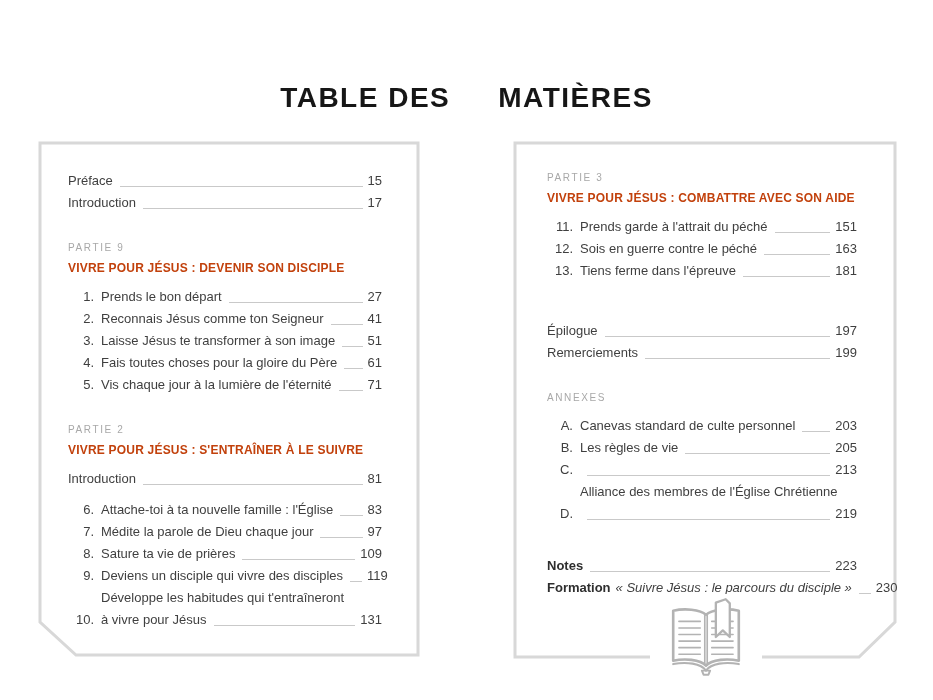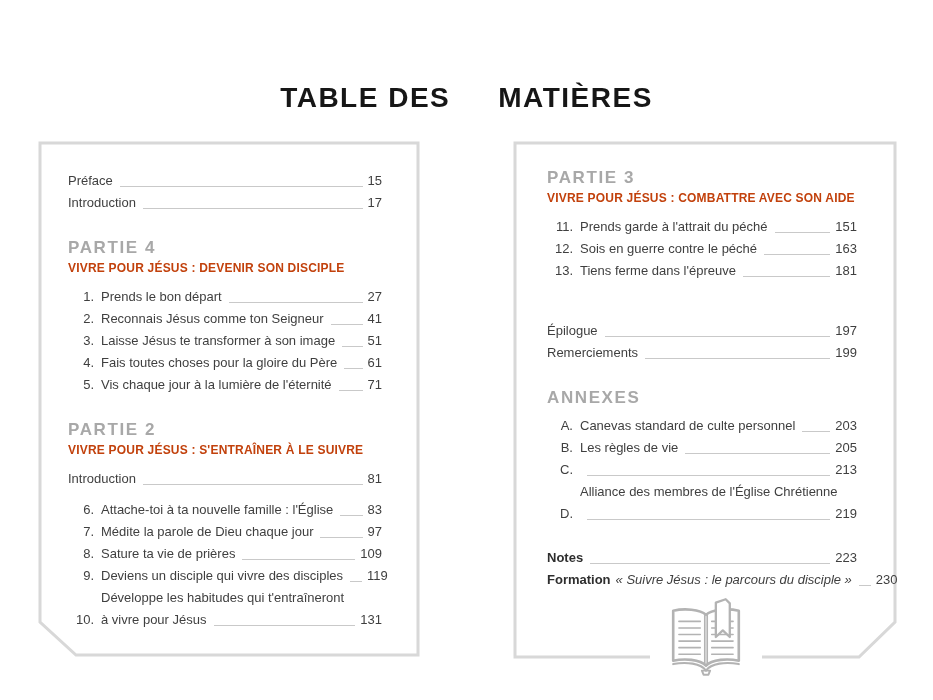--- a/index.html
+++ b/index.html
@@ -14,31 +14,31 @@
     font-size:28px;font-weight:700;letter-spacing:1.5px;color:#161616;
   }
   
   .card-svg{position:absolute;z-index:1;}
   .card-svg polygon{fill:none;stroke:#d8d8d8;stroke-width:3;}
   
   .col{position:absolute;z-index:2;font-size:13px;line-height:21.5px;}
   .col-left{left:68px;top:170px;width:314px;}
   .col-right{left:547px;top:170px;width:310px;}
   .kicker{
-    color:#a8a8a8;font-size:17px;font-weight:700;letter-spacing:1.6px;
+    color:#a8a8a8;font-size:10px;font-weight:400;letter-spacing:1.6px;
     line-height:16px;margin-top:26px;white-space:nowrap;
   }
   .kicker.first{margin-top:0;}
   .heading{
     color:#c2410c;font-size:12px;font-weight:700;letter-spacing:0.2px;
     line-height:17px;margin-top:4px;white-space:nowrap;
   }
   .items{margin-top:9px;}
   .group-gap{margin-top:38px;}
-  .small-gap{margin-top:22px;}
+  .small-gap{margin-top:30px;}
   .row{display:flex;align-items:flex-end;line-height:22px;}
   .row .lbl{white-space:nowrap;}
   .row .num{flex:none;width:26px;text-align:right;margin-right:7px;}
   .leader{flex:1 1 auto;border-bottom:1.5px solid #c9c9c9;margin:0 5px 5px 7px;min-width:12px;}
   .pg{flex:none;}
   .bold{font-weight:700;color:#2e2e2e;}
   .italic{font-style:italic;margin-left:5px;}
   .entry-lines{flex:1 1 auto;display:flex;flex-direction:column;}
   .entry-lines .row{line-height:22px;}
   
@@ -69,21 +69,21 @@
     <span class="lbl">Préface</span>
     <span class="leader"></span>
     <span class="pg">15</span>
   </div>
   <div class="row">
     <span class="lbl">Introduction</span>
     <span class="leader"></span>
     <span class="pg">17</span>
   </div>
 
-  <div class="kicker">PARTIE 4</div>
+  <div class="kicker">PARTIE 9</div>
   <div class="heading">VIVRE POUR JÉSUS : DEVENIR SON DISCIPLE</div>
   <div class="items">
     <div class="row">
       <span class="num">1.</span>
       <span class="lbl">Prends le bon départ</span>
       <span class="leader"></span>
       <span class="pg">27</span>
     </div>
     <div class="row">
       <span class="num">2.</span>

